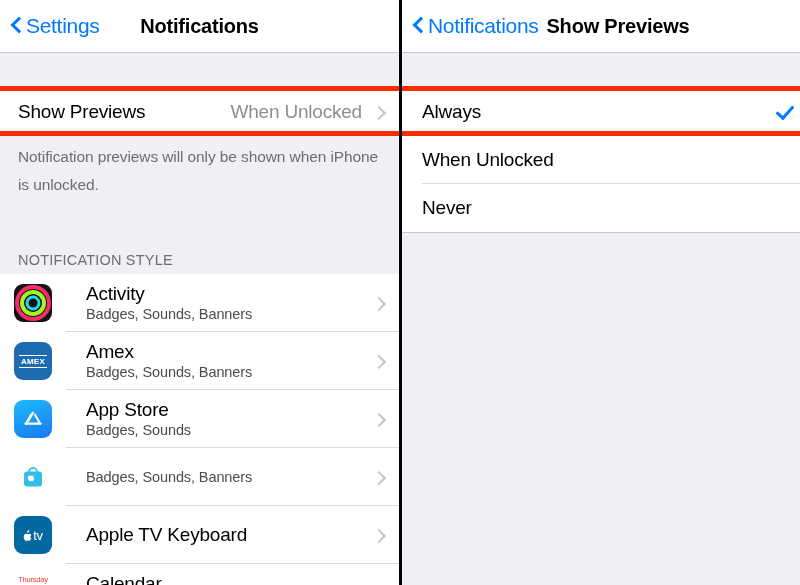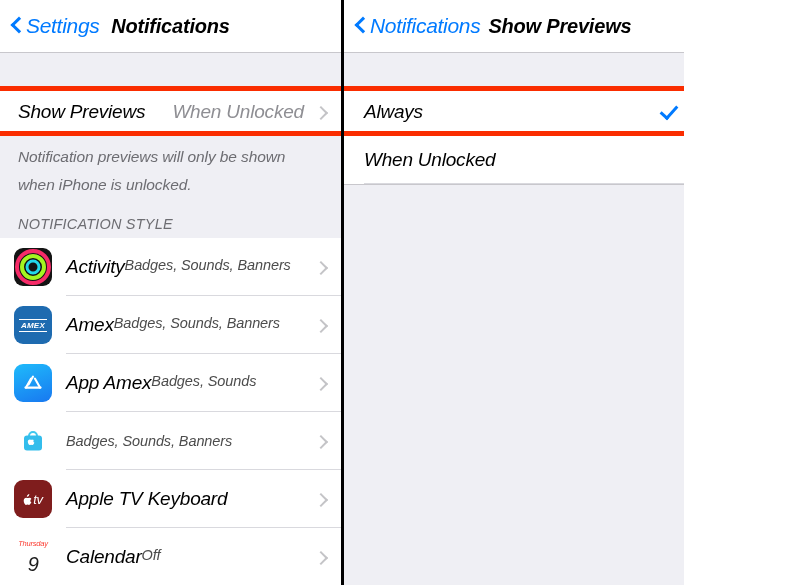--- a/index.html
+++ b/index.html
@@ -9,25 +9,24 @@
   }
   body {
     width: 800px;
     height: 585px;
     font-family: "Liberation Sans", sans-serif;
     -webkit-font-smoothing: antialiased;
     overflow: hidden;
   }
   .screen {
     position: relative;
-    width: 684px;
+    width: 800px;
     height: 585px;
     display: flex;
     background: #ffffff;
-    font-style: italic;
   }
   .panel {
     position: relative;
     height: 585px;
     overflow: hidden;
     background: #efeff4;
   }
   .panel-left  { width: 399px; }
   .divider-vertical {
     width: 3px;
@@ -151,20 +150,21 @@
     padding: 7px 16px 0 18px;
     background: #efeff4;
     letter-spacing: -0.1px;
   }
   .section-header {
     font-size: 14.5px;
     color: #6d6d72;
     letter-spacing: 0.2px;
     background: #efeff4;
     padding: 0 18px 6px 18px;
+    margin-top: 36px;
   }
 
   
   .app-row {
     display: flex;
     align-items: center;
     height: 58px;
     background: #ffffff;
     padding-left: 14px;
     padding-right: 14px;
@@ -173,21 +173,21 @@
   }
   .app-icon {
     width: 38px;
     height: 38px;
     flex: 0 0 38px;
     border-radius: 9px;
     position: relative;
     overflow: hidden;
     margin-right: 14px;
   }
-  .app-text { display: flex; justify-content: center; }
+  .app-text { display: flex; flex-direction: column; justify-content: center; margin-left: 20px; }
   .app-name {
     font-size: 19px;
     color: #000;
     letter-spacing: -0.2px;
     line-height: 22px;
     white-space: nowrap;
   }
   .app-sub {
     font-size: 14.5px;
     color: #4c4c4c;
@@ -228,21 +228,21 @@
     padding: 1px 2px;
     font-family: "Liberation Sans", sans-serif;
   }
 
   .ic-appstore {
     background: linear-gradient(160deg, #1fbbfb 0%, #1878f0 100%);
     display: flex; align-items: center; justify-content: center;
   }
   .ic-applestore { background: #ffffff; display: flex; align-items: center; justify-content: center; }
   .ic-appletv {
-    background: #7f1d1d;
+    background: #0369a1;
     display: flex; align-items: center; justify-content: center;
     color: #ffffff;
     font-size: 13px;
     letter-spacing: -0.4px;
   }
   .ic-calendar {
     background: #ffffff;
     display: flex; flex-direction: column; align-items: center; justify-content: center;
     line-height: 1;
   }
@@ -375,21 +375,21 @@
         <svg width="24" height="24" viewBox="0 0 24 24" aria-hidden="true">
           <g fill="none" stroke="#ffffff" stroke-width="2.1" stroke-linecap="round">
             <path d="M5 16.6 L10.1 7.6"></path>
             <path d="M19 16.6 L13.9 7.6"></path>
             <path d="M12 5.6 L7.6 13.4"></path>
             <path d="M4.4 16.6 L19.6 16.6"></path>
           </g>
         </svg>
       </div>
       <div class="app-text">
-        <span class="app-name">App Amex</span>
+        <span class="app-name">App Store</span>
         <span class="app-sub">Badges, Sounds</span>
       </div>
       <span class="chev-right" style="margin-left:auto"></span>
       <span class="row-sep"></span>
     </div>
 
     <div class="app-row">
       <div class="app-icon ic-applestore">
         <svg width="30" height="30" viewBox="0 0 30 30" aria-hidden="true">
           <path d="M11 10 a4 4 0 0 1 8 0" fill="none" stroke="#3ec8ef" stroke-width="2"></path>
@@ -453,18 +453,21 @@
       <span class="opt-label">Always</span>
       <span class="check"></span>
       <span class="opt-sep"></span>
     </div>
 
     <div class="opt-row">
       <span class="opt-label">When Unlocked</span>
       <span class="opt-sep"></span>
     </div>
 
+    <div class="opt-row">
+      <span class="opt-label">Never</span>
+    </div>
     <div class="opt-bottom-line"></div>
 
     <div class="hl hl-right"></div>
   </div>
 
 </div>
 
 </body></html>

